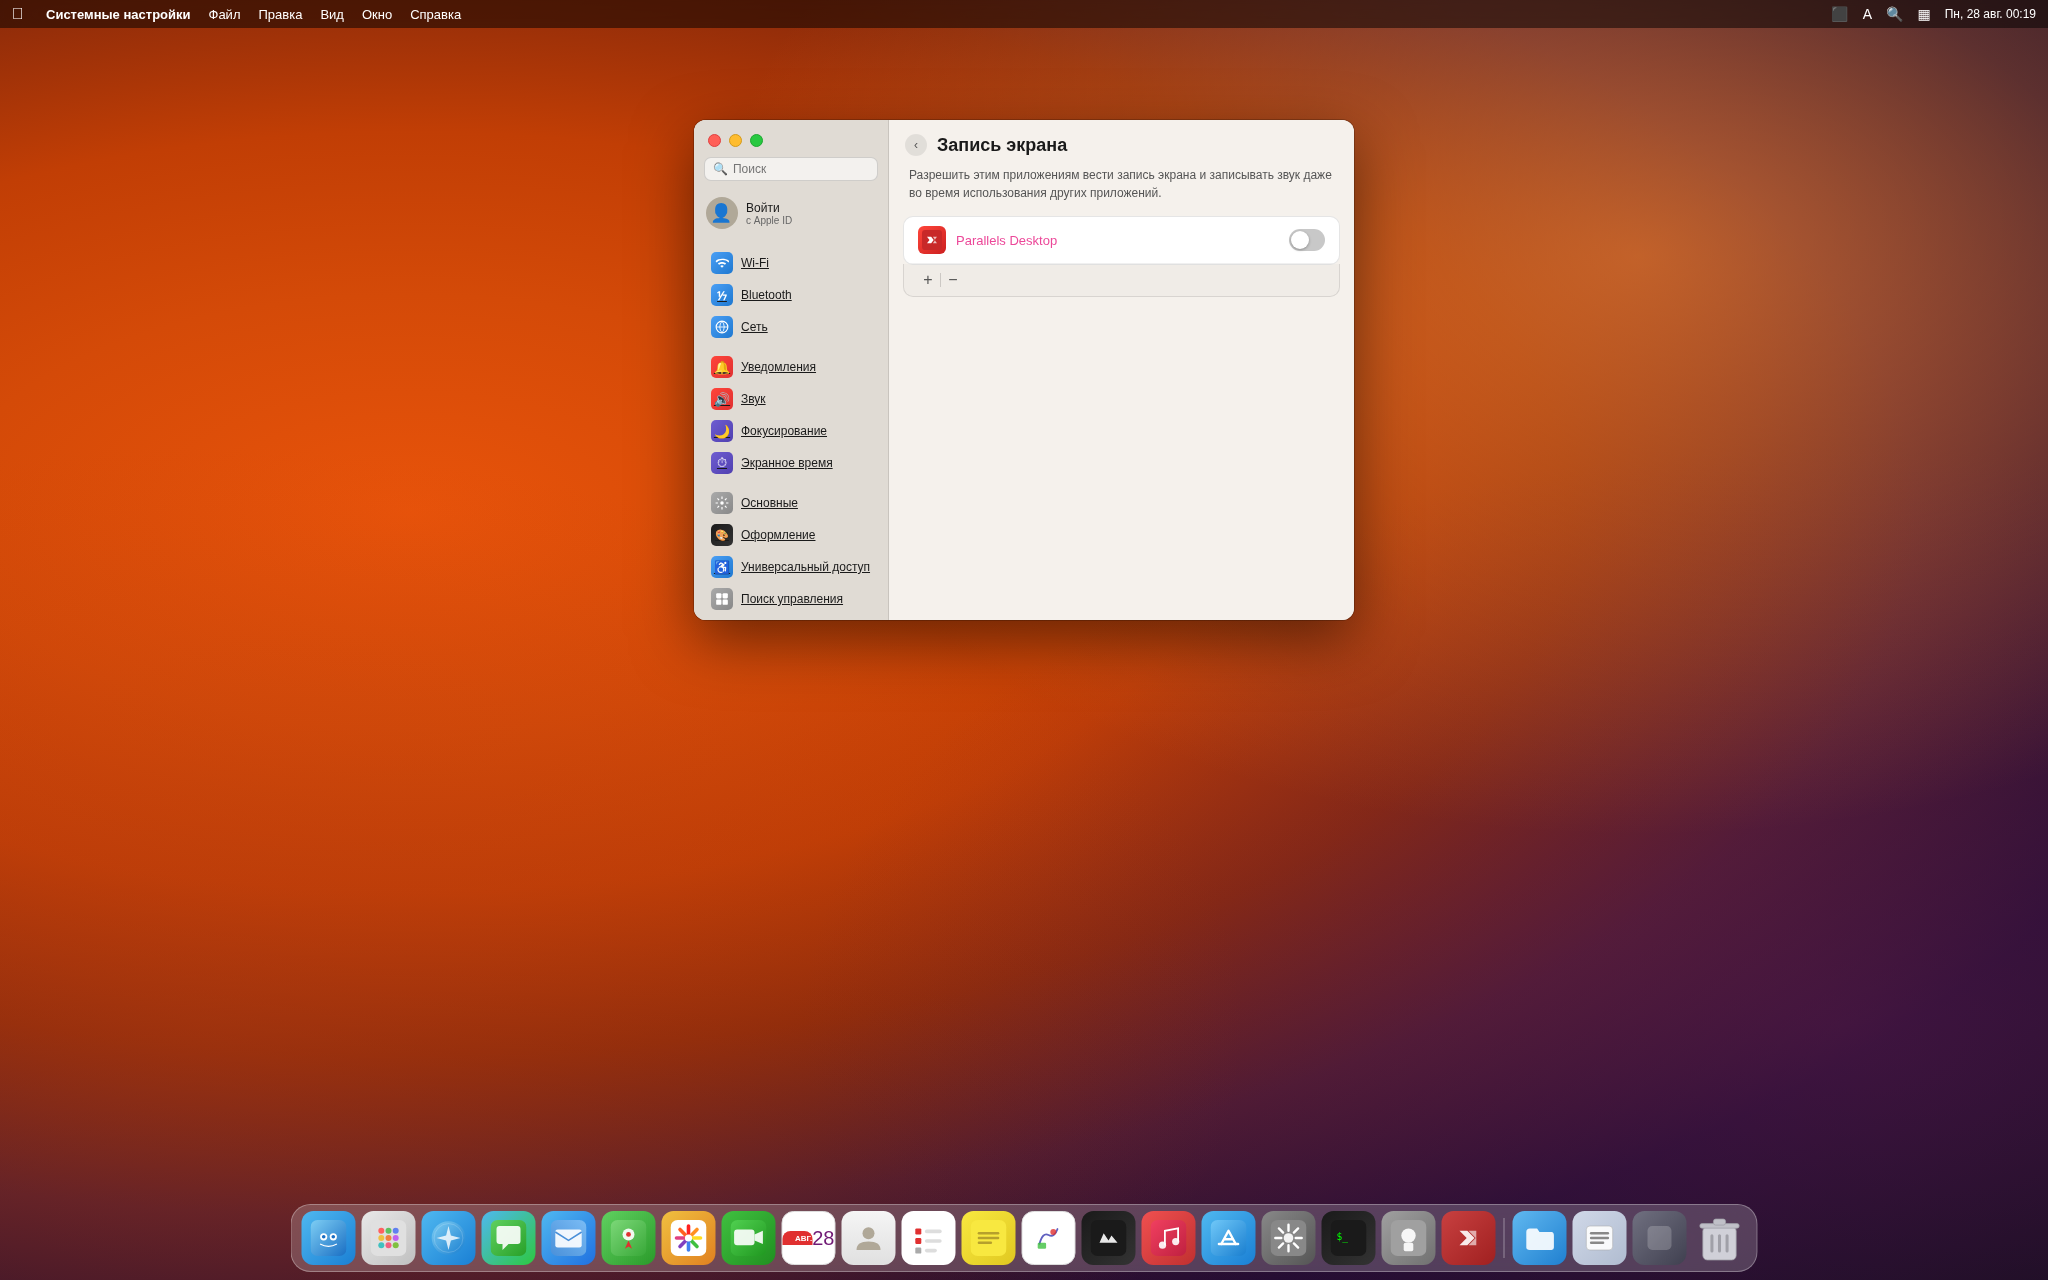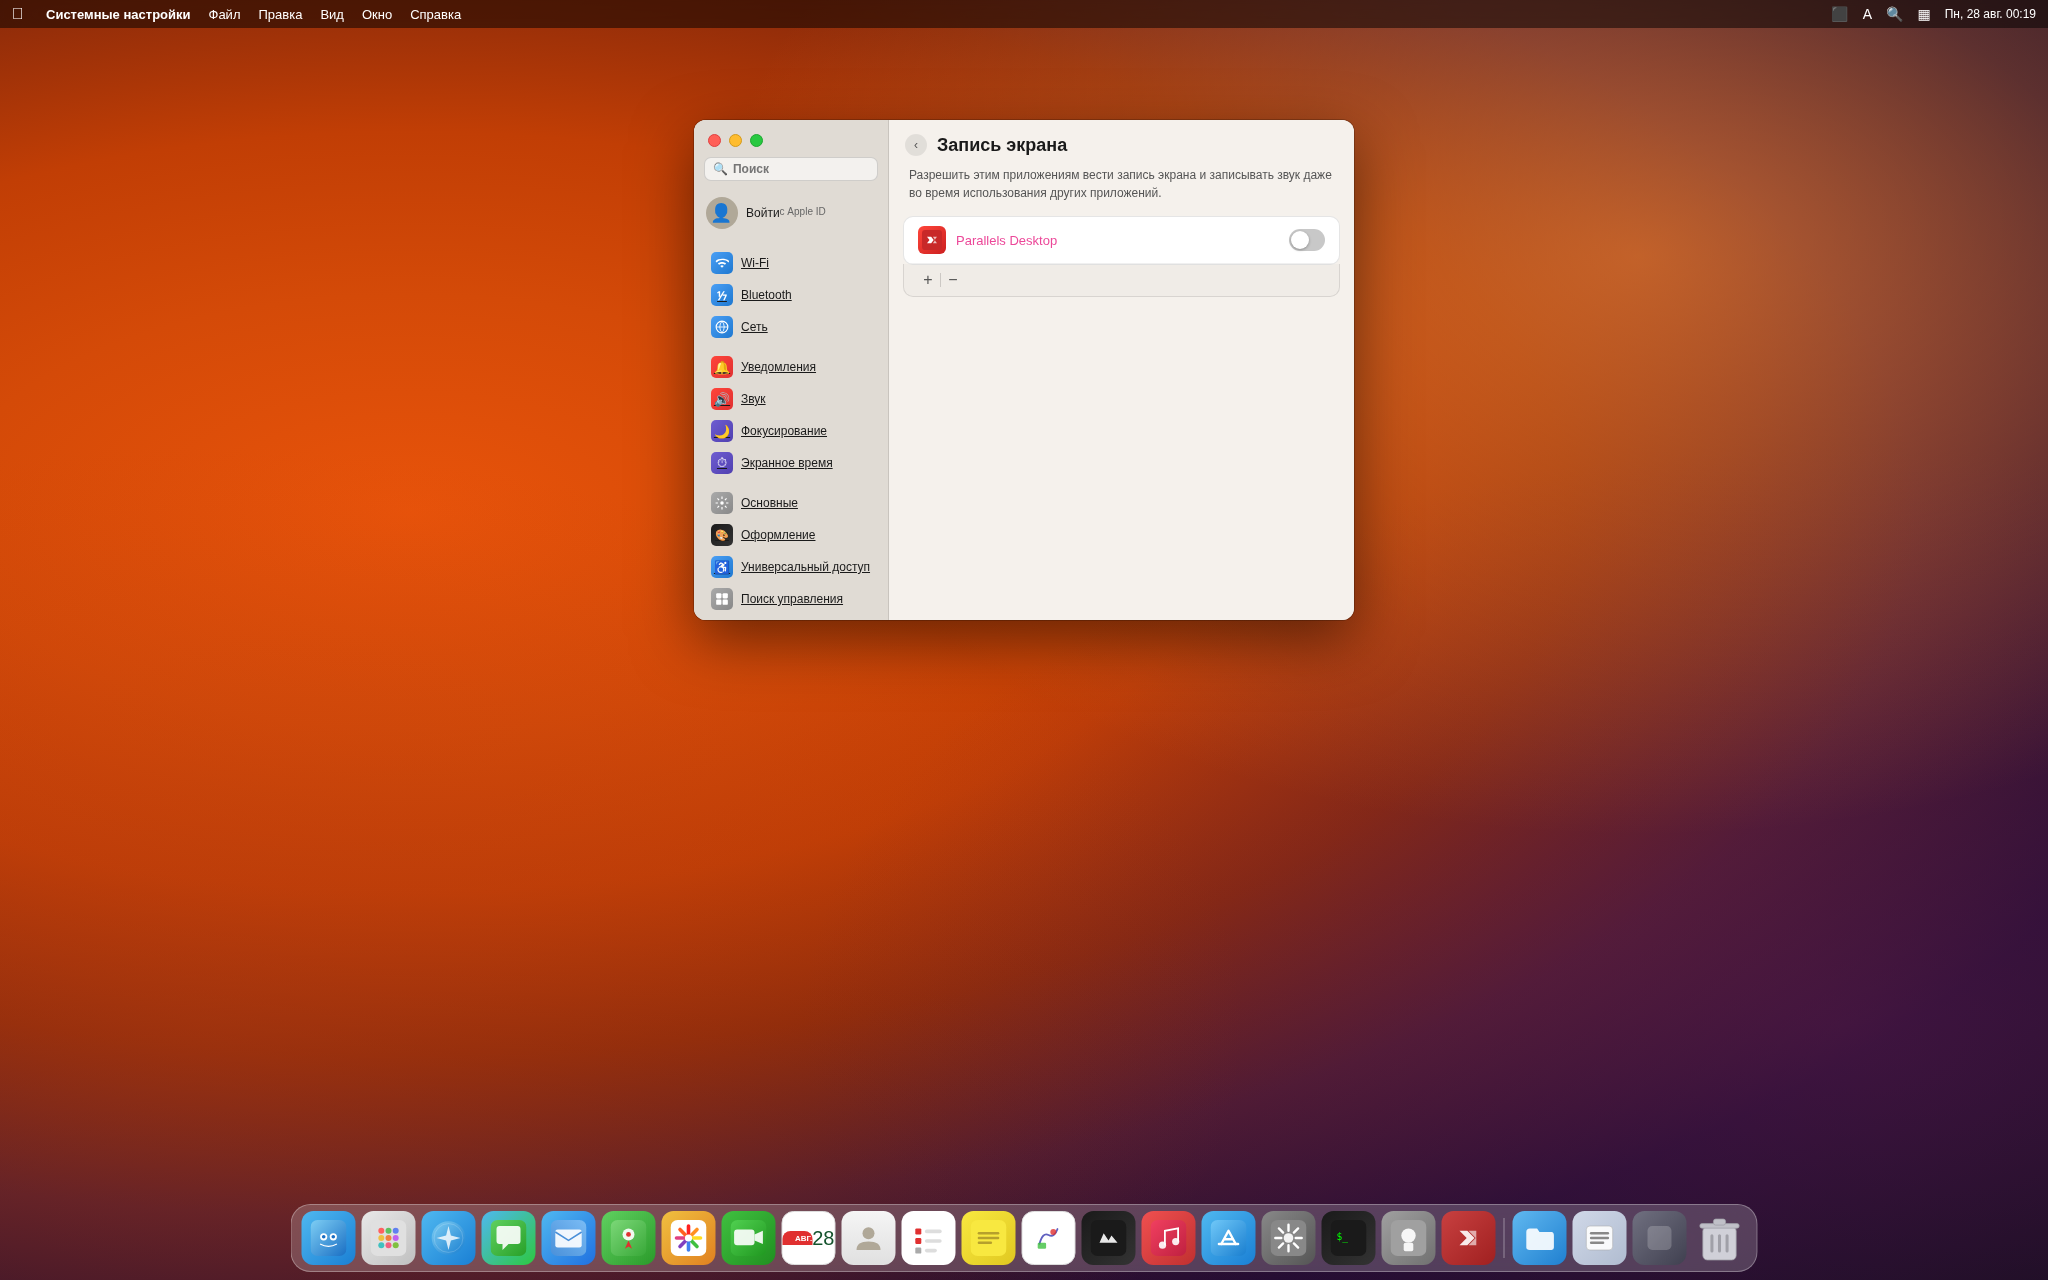--- a/index.html
+++ b/index.html
@@ -164,21 +164,20 @@
       color: #888;
       font-size: 12px;
     }
     .search-input {
       border: none;
       background: transparent;
       outline: none;
       font-size: 12px;
       color: #14532d;
       width: 100%;
-      font-weight: bold;
     }
 
     .sidebar-user {
       display: flex;
       align-items: center;
       gap: 8px;
       padding: 6px 12px;
       margin-bottom: 4px;
       cursor: pointer;
     }
@@ -187,21 +186,21 @@
       height: 32px;
       border-radius: 50%;
       background: #b0a898;
       display: flex;
       align-items: center;
       justify-content: center;
       font-size: 18px;
       color: #fff;
       flex-shrink: 0;
     }
-    .user-info { display: flex; flex-direction: row; }
+    .user-info { display: flex; flex-direction: column; }
     .user-name { font-size: 12px; font-weight: 500; color: #1a1a1a; }
     .user-subtitle { font-size: 10px; color: #666; }
     .sidebar-item {
       display: flex;
       align-items: center;
       gap: 8px;
       padding: 5px 12px;
       cursor: pointer;
       border-radius: 7px;
       margin: 0 5px;
@@ -679,21 +678,21 @@
       </defs>
       <rect x="6" y="16" width="34" height="26" rx="5" fill="white" opacity="0.9"></rect>
       <path d="M40 24 L54 18 L54 40 L40 34 Z" fill="white" opacity="0.9"></path>
     </svg>
   </div>
 
   <div class="dock-icon" title="Календарь" style="background:white;border:1px solid #ddd;">
     <div style="width:100%;background:#e03030;height:14px;border-radius:8px 8px 0 0;display:flex;align-items:center;justify-content:flex-end;">
       <span style="color:white;font-size:8px;font-weight:bold;">АВГ.</span>
     </div>
-    <div style="flex:1;display:flex;align-items:center;justify-content:center;font-size:20px;font-weight:300;color:#14532d;">28</div>
+    <div style="flex:1;display:flex;align-items:center;justify-content:center;font-size:20px;font-weight:300;color:#701a75;">28</div>
   </div>
 
   <div class="dock-icon" title="Контакты" style="background:linear-gradient(180deg,#f5f5f5,#e0e0e0);">
     <svg width="36" height="36" viewBox="0 0 60 60">
       <circle cx="30" cy="22" r="10" fill="#b0a898"></circle>
       <path d="M10 50 Q10 36 30 36 Q50 36 50 50" fill="#b0a898"></path>
     </svg>
   </div>
 
   <div class="dock-icon" title="Напоминания" style="background:white;">

